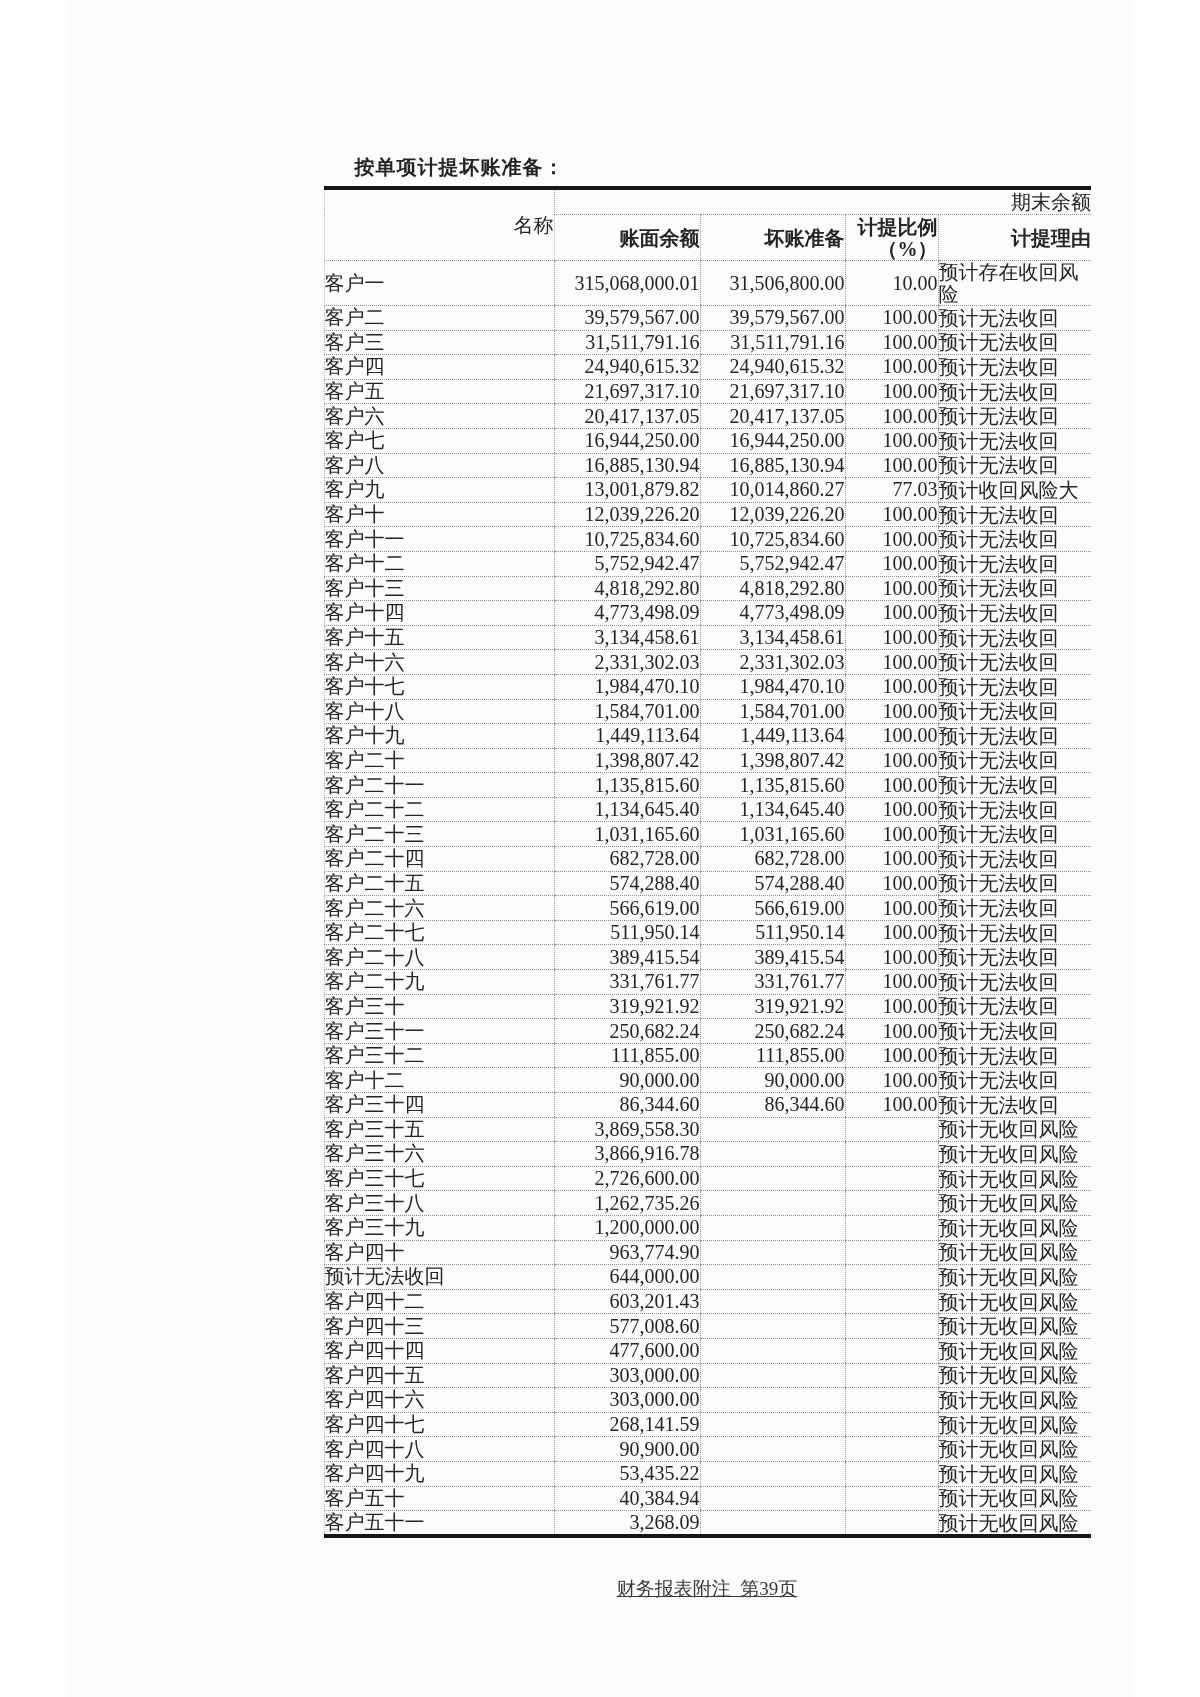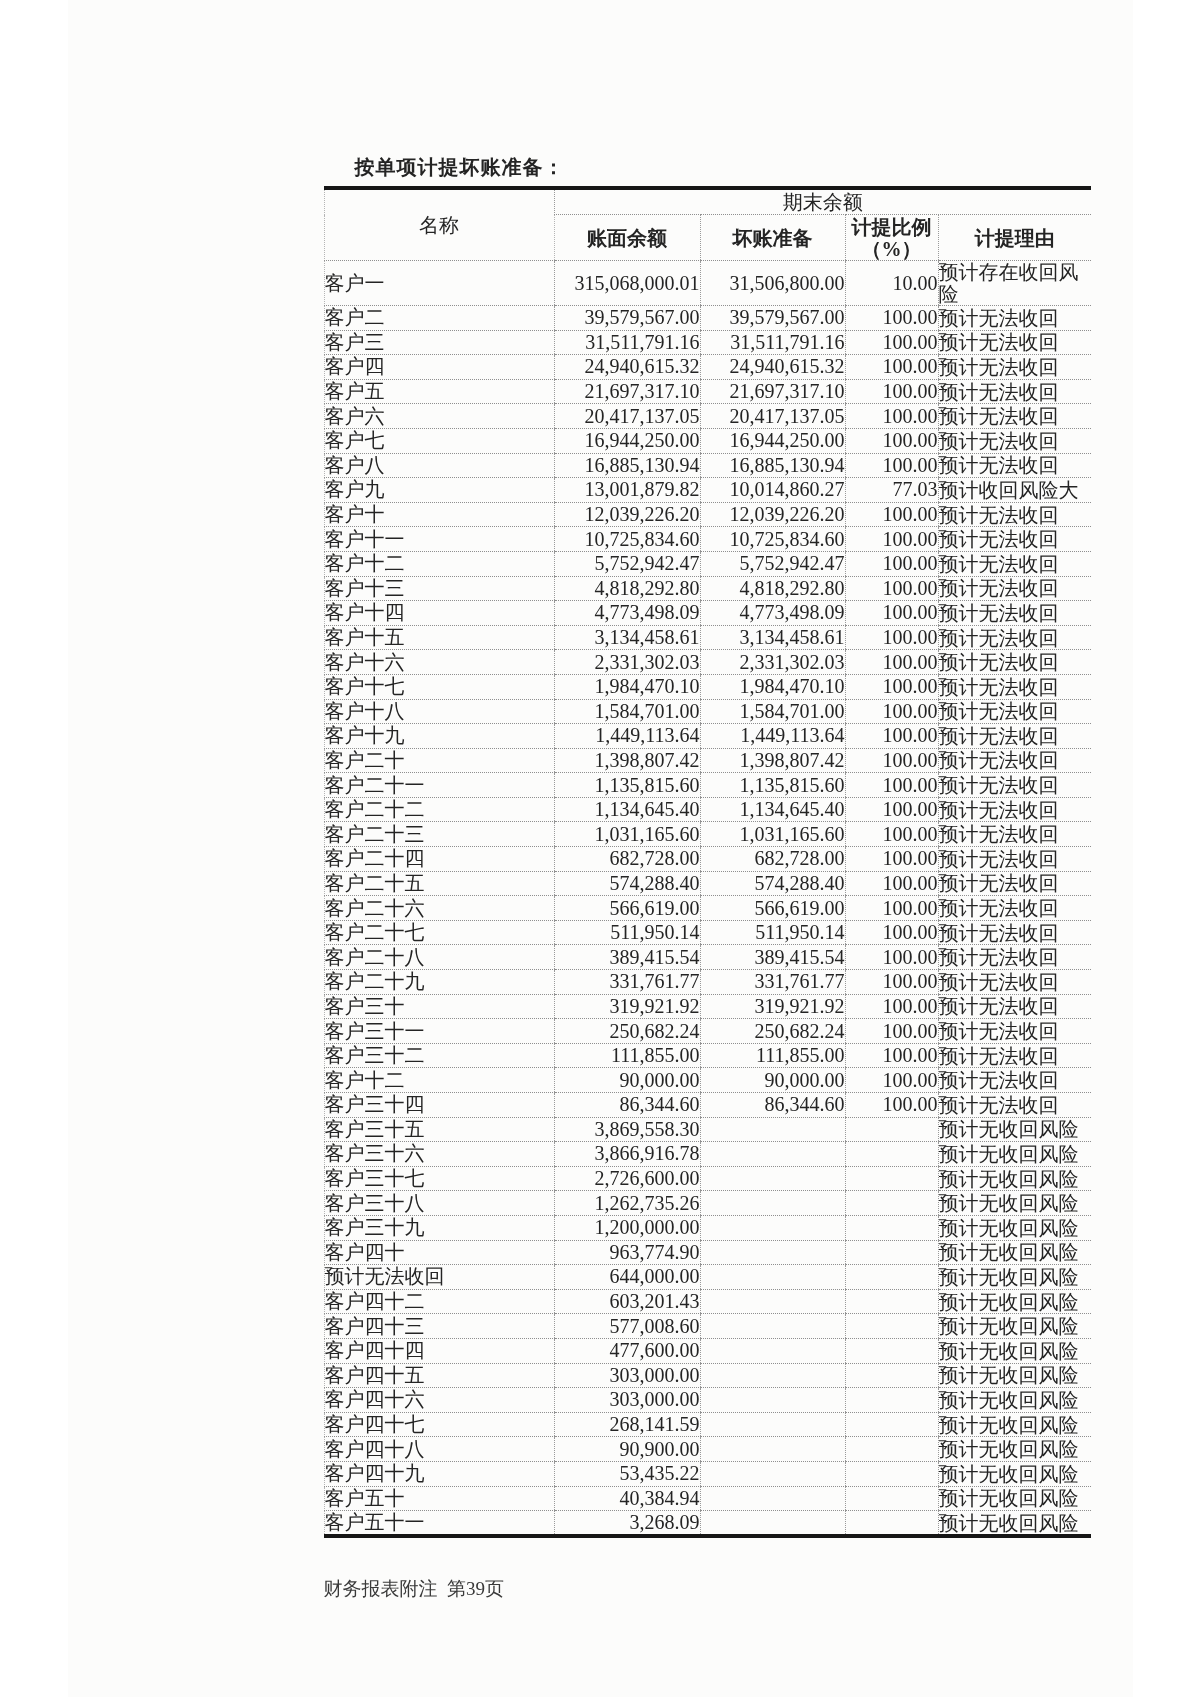--- a/index.html
+++ b/index.html
@@ -49,21 +49,21 @@
     overflow: hidden;
   }
   .provision-table th:first-child,
   .provision-table td:first-child {
     border-left: 1px dotted #b5b5b5;
   }
   .provision-table th:last-child,
   .provision-table td:last-child {
     border-right: none;
   }
-  thead th { text-align: center; }
+  thead th { text-align: right; }
   .head-span   { height: 26px; line-height: 24px; }
   .head-sub th { height: 46px; line-height: 22px; font-weight: bold; }
   .th-ratio    { padding: 0 8px; }
   .td-name {
     height: 24.6px;
     line-height: 23px;
     text-align: left;
     padding-left: 8px;
     white-space: nowrap;
   }
@@ -83,24 +83,25 @@
     margin-top: 20px;
   }
   tr.first-row .td-name,
   tr.first-row .td-num,
   tr.first-row .td-reason { height: 45px; }
   .page-footer {
     position: absolute;
     left: 256px;
     top: 1576px;
     width: 767px;
-    text-align: left;
+    text-align: center;
     font-size: 19px;
     white-space: pre;
     color: #3a3a3a;
+    text-decoration: underline;
   }
 </style>
 </head>
 <body>
 
 <div class="page">
 
   <div class="doc-title">按单项计提坏账准备：</div>
 
   <table class="provision-table">

